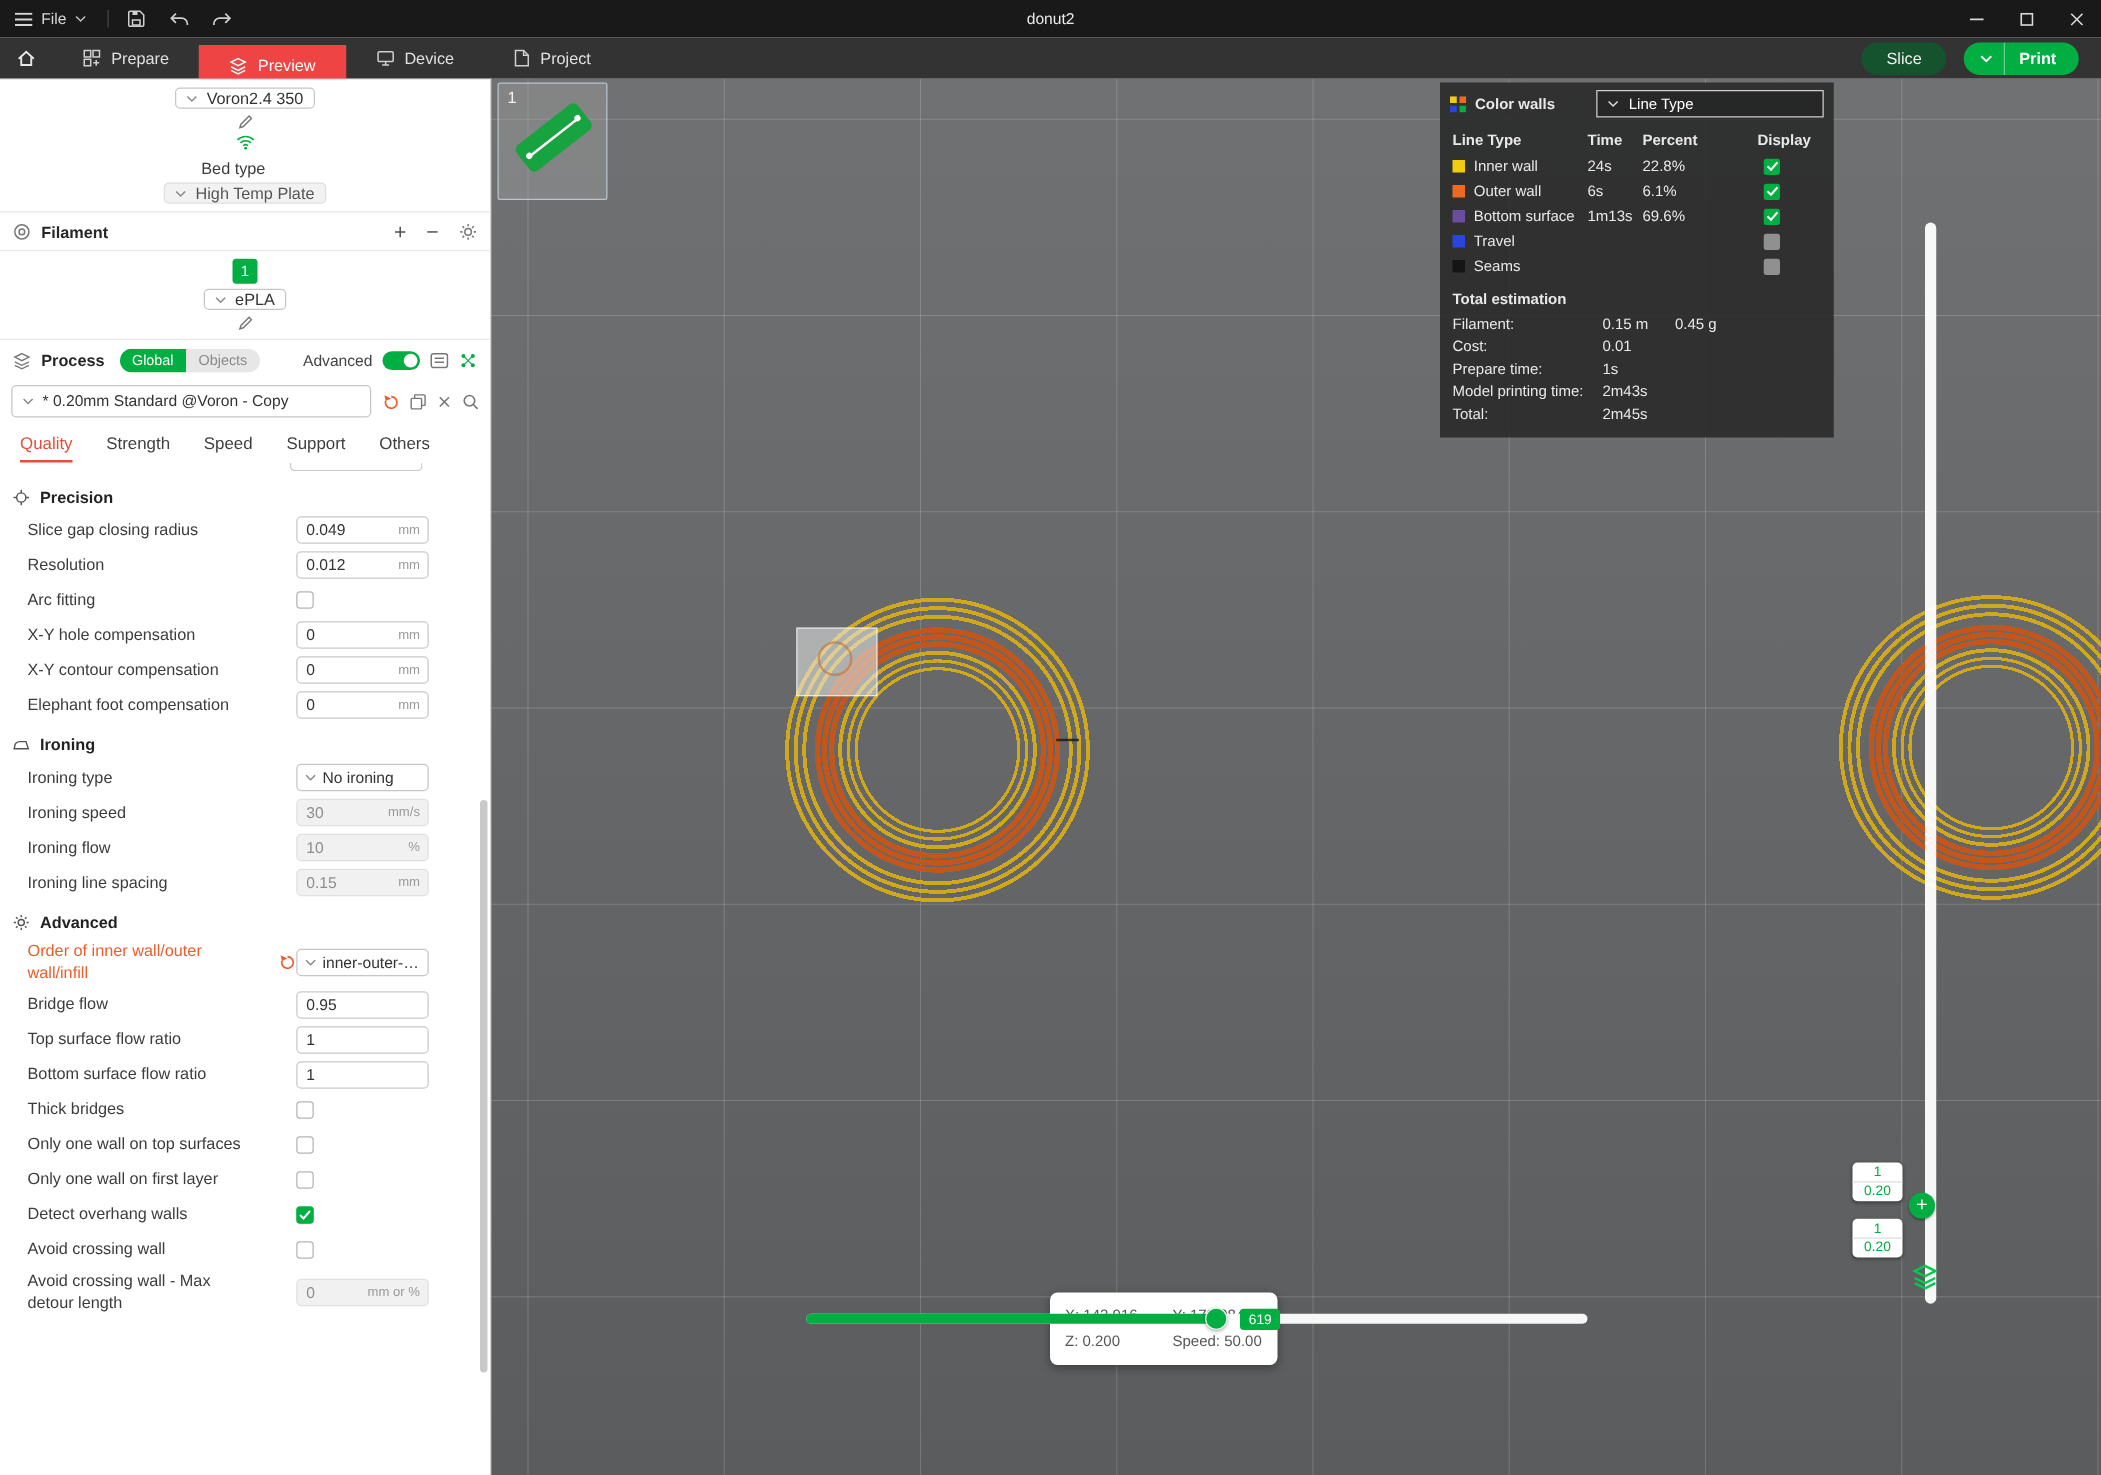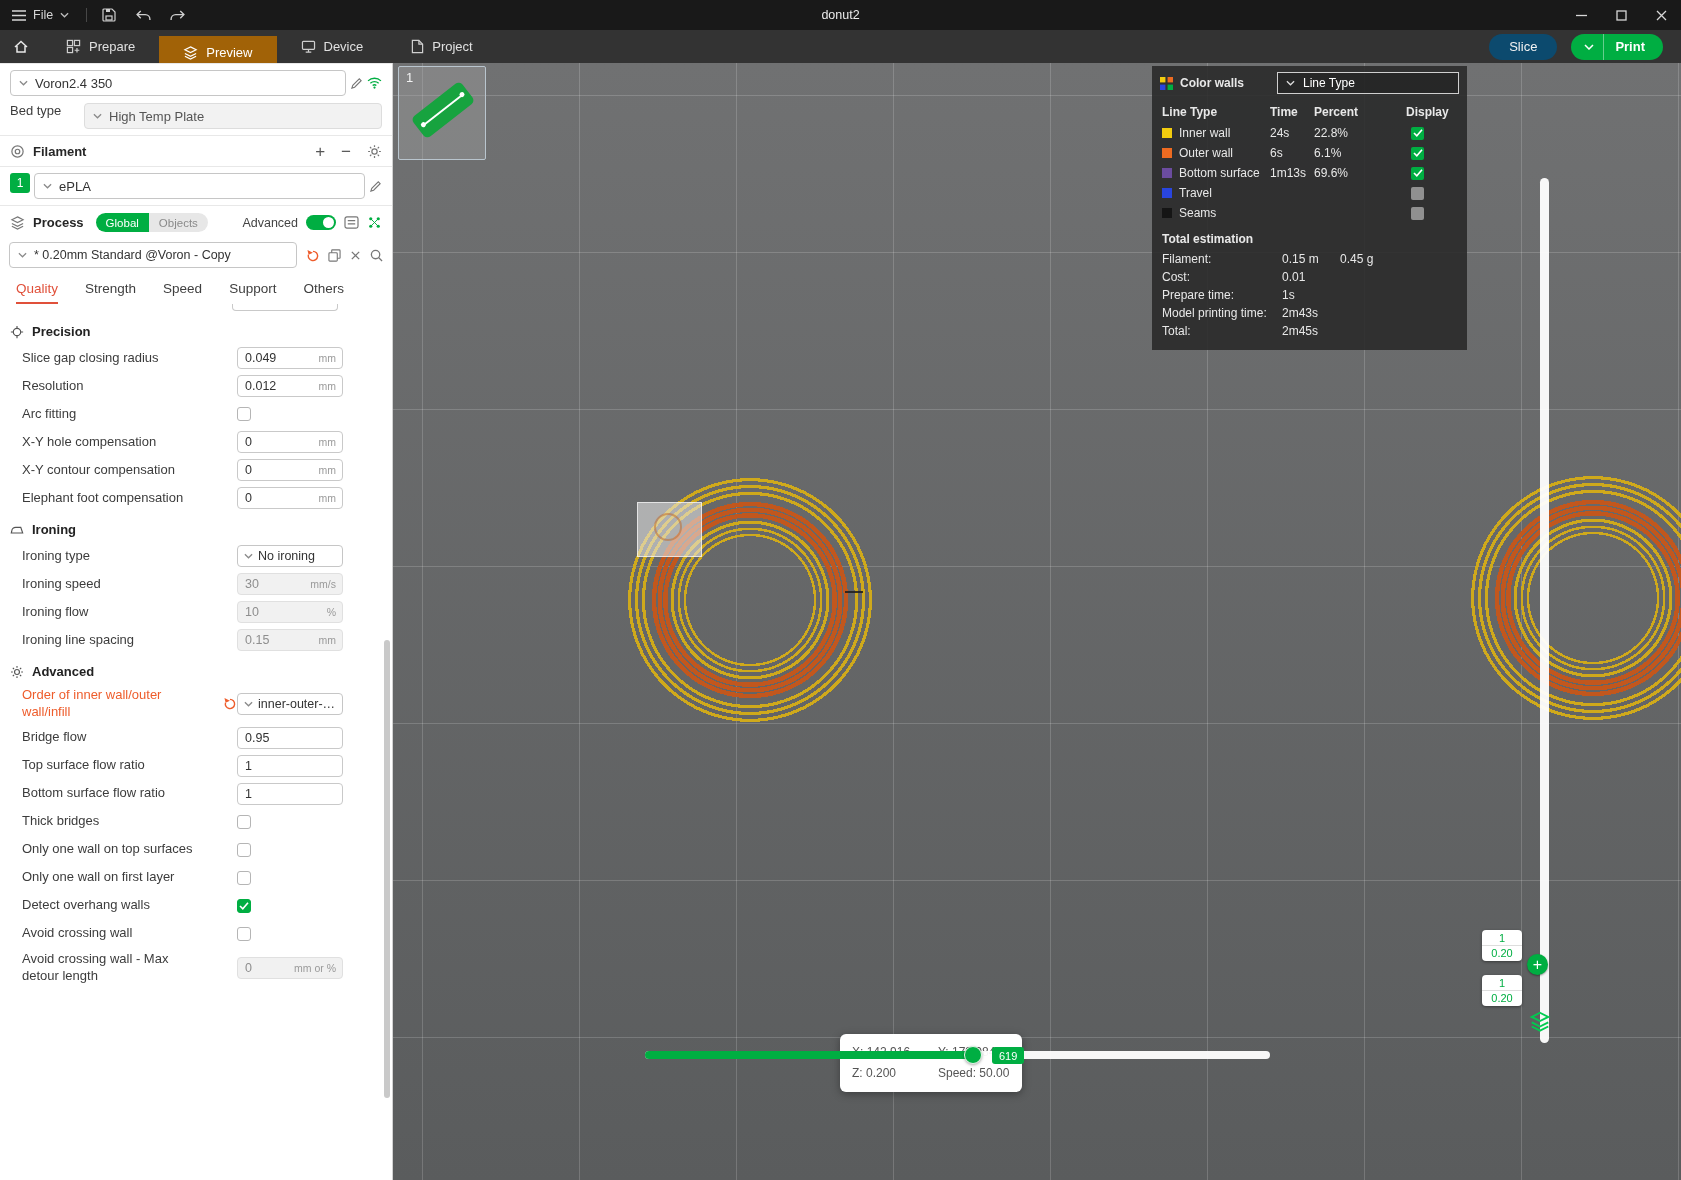--- a/index.html
+++ b/index.html
@@ -13,41 +13,41 @@
   .tb-sep { width:1px; height:14px; background:#474747; margin:0 5px; }
   .tb-btn { width:34px; height:100%; display:flex; align-items:center; justify-content:center; color:#cfcfcf; }
   .tb-title { position:absolute; left:0; right:0; text-align:center; color:#eaeaea; pointer-events:none; }
   .win-btns { margin-left:auto; display:flex; z-index:2; }
   .win-btn { width:40px; height:30px; display:flex; align-items:center; justify-content:center; color:#d8d8d8; }
 
   
   .navbar { height:33px; background:#333333; display:flex; align-items:center; color:#e0e0e0; }
   .nav-home { width:42px; height:100%; display:flex; align-items:center; justify-content:center; }
   .nav-tab { height:100%; display:flex; align-items:center; gap:8px; padding:0 24px; }
-  .nav-tab.active { background:#a16207; color:#fff;margin-top:12px; }
+  .nav-tab.active { background:#ef4444; color:#fff;margin-top:12px; }
   .nav-right { margin-left:auto; display:flex; align-items:center; gap:14px; padding-right:18px; }
-  .slice-btn { background:#0c4a6e; color:#f2f2f2; border-radius:14px; height:26px; padding:12px 20px;
+  .slice-btn { background:#14532d; color:#f2f2f2; border-radius:14px; height:26px; padding:12px 20px;
     display:flex; align-items:center; }
   .print-btn { background:#00AE42; color:#fff; border-radius:14px; height:26px; display:flex;
     align-items:center; overflow:hidden; }
   .print-chev { padding:0 9px 0 13px; height:100%; display:flex; align-items:center;
     border-right:1px solid rgba(255,255,255,.4); }
   .print-label { padding:0 18px 0 11px; font-weight:bold; }
 
   
   .main { display:flex; height:1117px; }
 
   
   .sidebar { width:393px; min-width:393px; background:#fff; border-right:1px solid #d2d2d2;
     position:relative; color:#3c3c3c; overflow:hidden; }
   .sec-head { display:flex; align-items:center; gap:8px; padding:7px 10px 6px; color:#262626; }
   .sec-title { font-weight:bold; }
   .head-right { margin-left:auto; display:flex; align-items:center; gap:16px; color:#666; }
   .sep { border-top:1px solid #e8e8e8; }
-  .row1 { display:flex; gap:4px; padding:6px 10px; }
+  .row1 { display:flex; align-items:center; gap:4px; padding:6px 10px;flex-direction:column; }
   .select { height:26px; border:1px solid #c6c6c6; border-radius:4px; display:flex; align-items:center;
     gap:7px; padding:0 8px; background:#fff; color:#333; flex:1; }
   .select .chev { color:#8a8a8a; display:flex; }
   .select.gray { background:#f2f2f2; border-color:#dddddd; color:#555; }
   .bed-label { width:70px; }
   .ic { color:#777; display:flex; align-items:center; }
   .ic.green { color:#00AE42; }
   .ic.orange { color:#ee5d2c; }
   .fil-badge { width:20px; height:20px; background:#00AE42; color:#fff; border-radius:3px;
     display:flex; align-items:center; justify-content:center; font-size:12px; }

